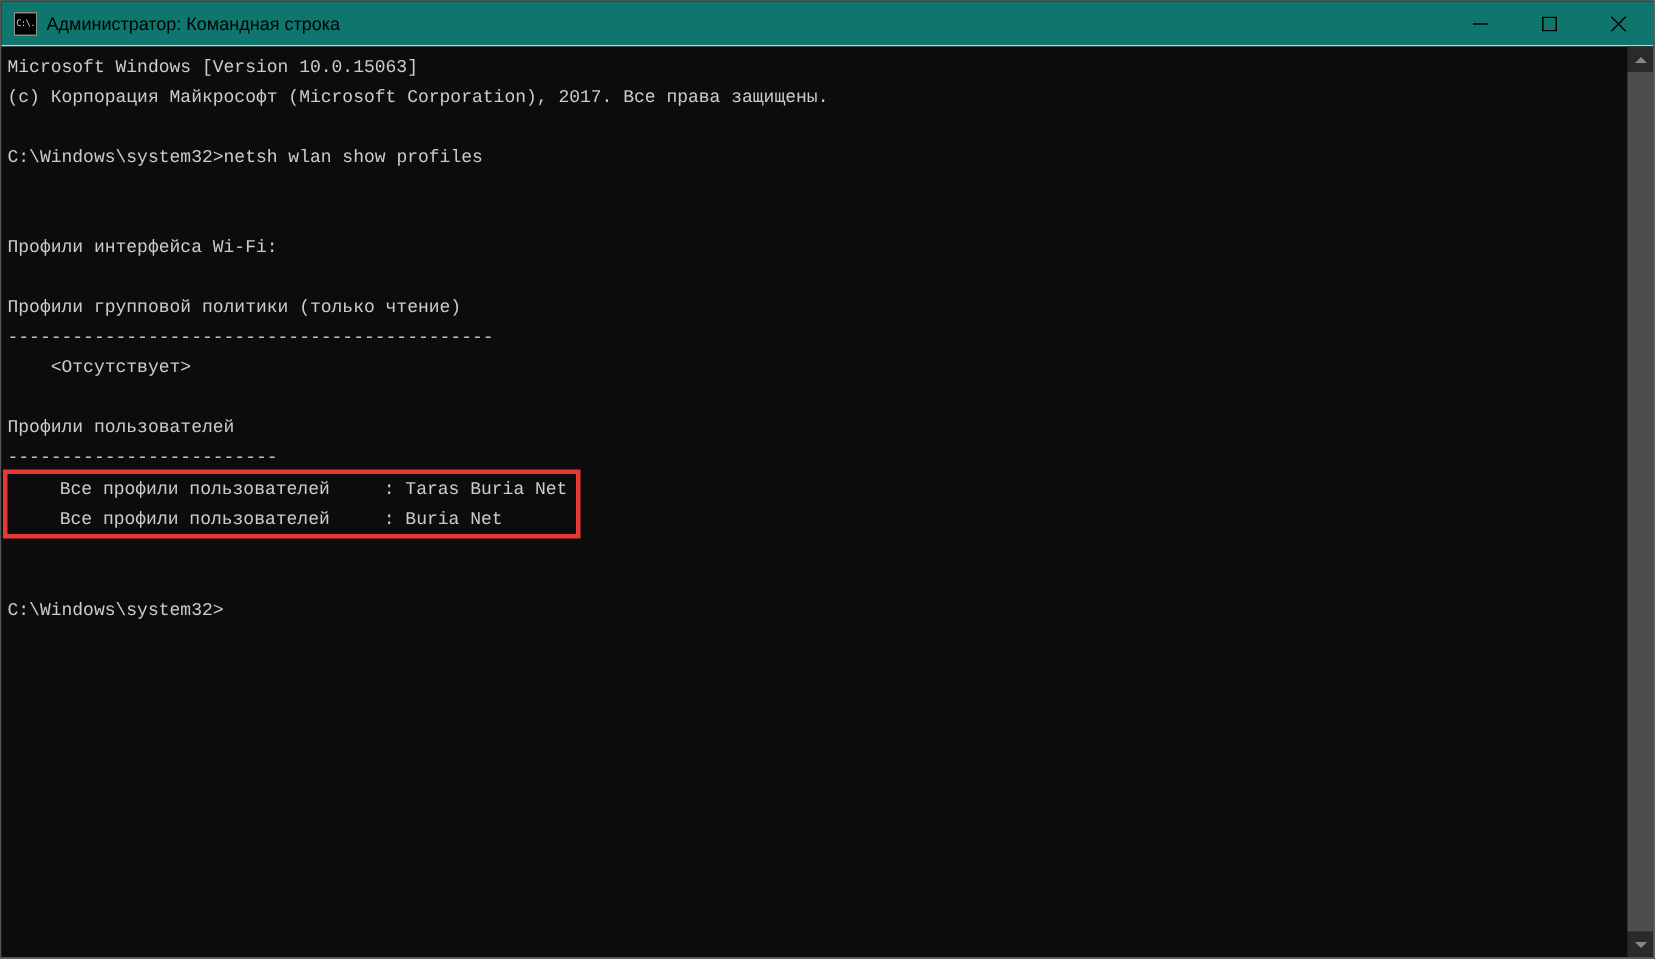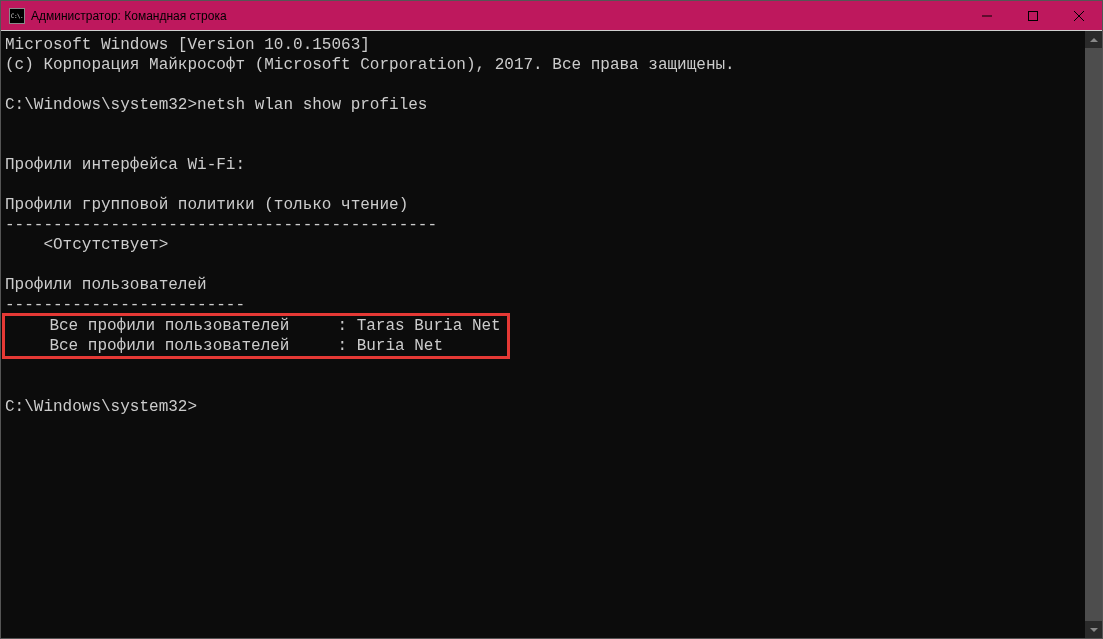--- a/index.html
+++ b/index.html
@@ -13,21 +13,21 @@
     .window {
       width: 1103px;
       height: 639px;
       background: #000;
       display: flex;
       flex-direction: column;
       border: 1px solid #555;
     }
     .titlebar {
       height: 30px;
-      background: #be185d;
+      background: #0f766e;
       display: flex;
       align-items: center;
       padding-left: 8px;
       border-bottom: 1px solid #d0d0d0;
       color: #000;
       font-size: 12px;
     }
     .titlebar-icon {
       width: 16px;
       height: 16px;
@@ -67,21 +67,21 @@
     .content-area {
       flex: 1;
       display: flex;
       background: #0c0c0c;
       overflow: hidden;
     }
     .terminal {
       flex: 1;
       padding: 4px 4px;
       font-family: Consolas, "Courier New", monospace;
-      font-size: 16px;
+      font-size: 12px;
       line-height: 20px;
       color: #cccccc;
       white-space: pre;
       overflow: hidden;
     }
     .scrollbar {
       width: 17px;
       background: #1a1a1a;
       display: flex;
       flex-direction: column;

